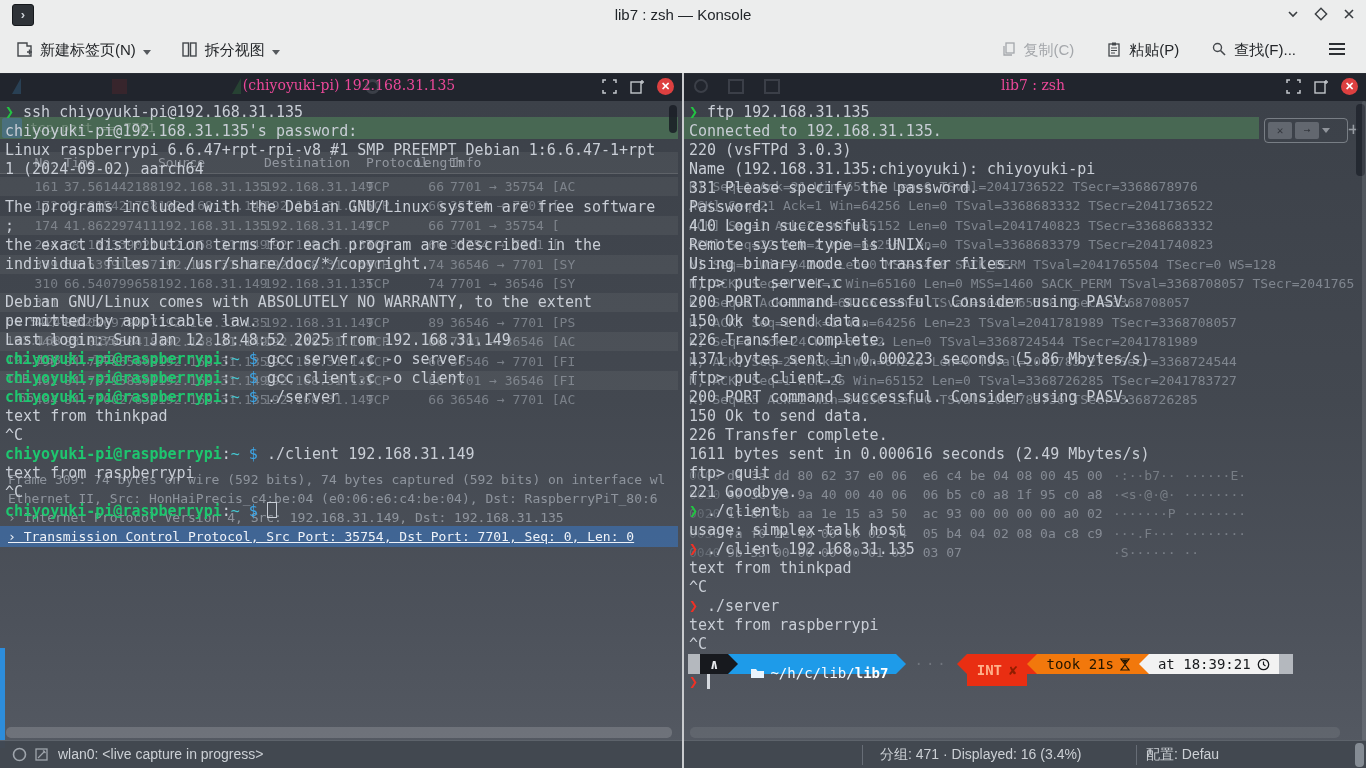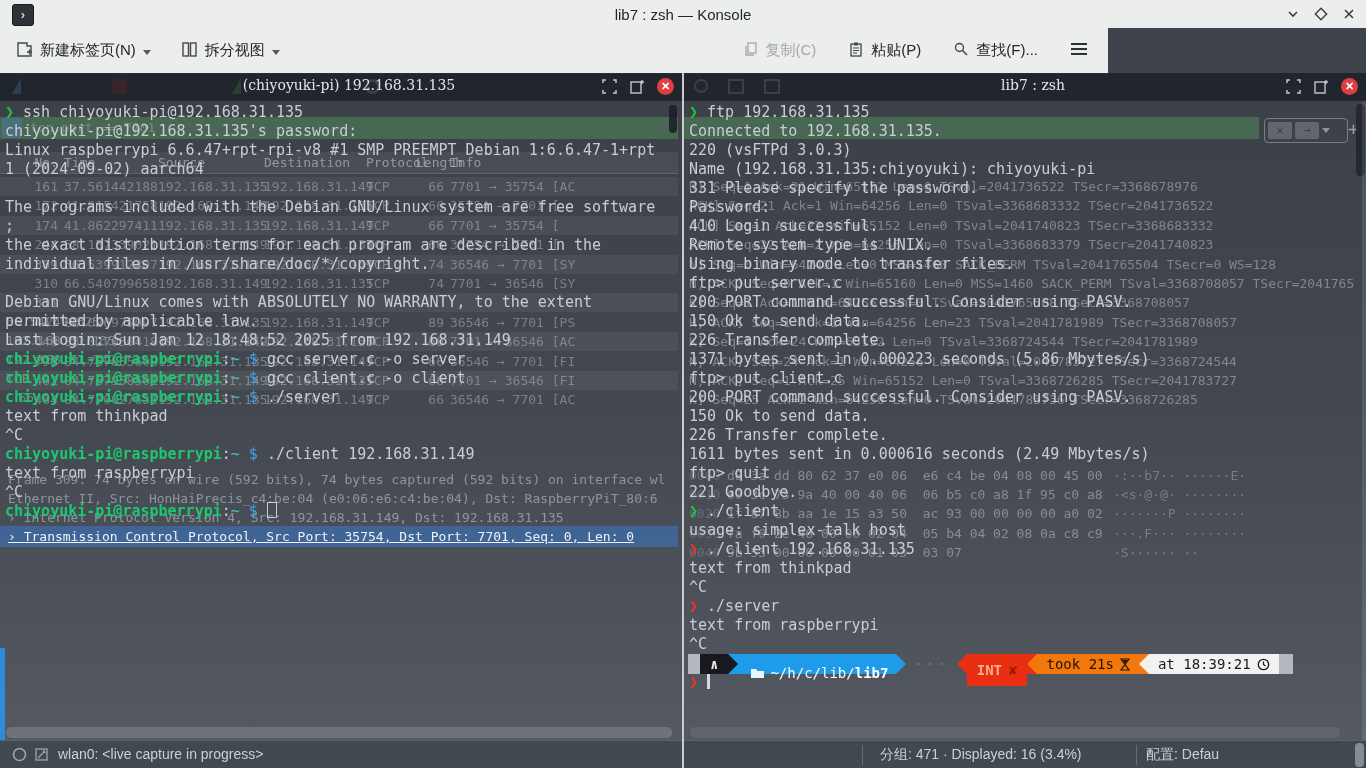--- a/index.html
+++ b/index.html
@@ -3,34 +3,34 @@
 <meta charset="utf-8">
 <style>
   html,body{margin:0;padding:0;background:#222;}
   .win{position:relative;width:1366px;height:768px;overflow:hidden;background:#3f444c;font-family:"Liberation Sans",sans-serif;}
   
   .titlebar{position:absolute;left:0;top:0;width:1366px;height:28px;background:#eceded;display:flex;align-items:center;}
   .appicon{position:absolute;left:12px;top:4px;width:20px;height:20px;background:#2f3338;border:1px solid #15181c;border-radius:3px;color:#cfd4da;font-weight:bold;font-size:13px;line-height:19px;text-align:center;}
   .wtitle{position:absolute;left:0;right:0;text-align:center;font-family:Liberation Sans, sans-serif;font-size:15px;color:#22262a;}
   .wctrls{position:absolute;right:10px;top:0;height:28px;display:flex;align-items:center;gap:14px;}
   .wctrls svg{display:block;}
-  .toolbar{position:absolute;left:0;top:28px;width:1108px;height:45px;background:#eceded;border-bottom:1px solid #d3d4d5;display:flex;align-items:center;}
+  .toolbar{position:absolute;left:0;top:28px;width:1366px;height:45px;background:#eceded;border-bottom:1px solid #d3d4d5;display:flex;align-items:center;}
   .tbtn{display:flex;align-items:center;gap:7px;padding:6px 8px;border-radius:3px;color:#232629;font-size:15px;cursor:default;}
   .tbtn.disabled{color:#a4a7ab;}
   .tb-left{display:flex;align-items:center;margin-left:8px;gap:14px;}
   .tb-right{display:flex;align-items:center;gap:16px;margin-left:auto;margin-right:12px;}
   .caret{width:0;height:0;border-left:4px solid transparent;border-right:4px solid transparent;border-top:5px solid #55595d;margin-top:4px;}
   
   .content{position:absolute;left:0;top:73px;width:1366px;height:695px;}
   .pane{position:absolute;top:0;height:695px;overflow:hidden;}
   .pane-left{left:0;width:682px;}
   .pane-right{left:684px;width:682px;}
   .divider{position:absolute;left:682px;top:0;width:2px;height:695px;background:#c9cbce;z-index:9;}
   .phead{position:absolute;left:0;top:0;width:100%;height:28px;background:rgba(32,36,43,.95);z-index:6;}
-  .phead .ptitle{position:absolute;left:16px;right:0;top:4px;text-align:center;font-family:"DejaVu Serif",serif;font-size:14px;color:#e5e5e5;}
+  .phead .ptitle{position:absolute;left:16px;right:0;top:4px;text-align:center;font-family:"DejaVu Serif",serif;font-size:14px;color:#ec4899;}
   .picons{position:absolute;right:8px;top:5px;display:flex;gap:11px;align-items:center;z-index:7;}
   .pic{width:17px;height:17px;position:relative;}
   .pic svg{display:block;}
   .pclose{width:17px;height:17px;border-radius:50%;background:#dd4040;color:#fff;font-size:11px;line-height:17px;text-align:center;font-weight:bold;}
   .ghost{position:absolute;opacity:.22;}
   
   .term{position:absolute;left:0;top:28px;width:100%;height:667px;background:linear-gradient(#3c4149,#434850 45%,#4d525b 78%,#555a63);font-family:"DejaVu Sans Mono",monospace;}
   .tlines{position:absolute;left:5px;top:2px;right:0;z-index:3;}
   .tl{height:19px;line-height:19px;font-size:15px;color:#c9ced6;white-space:pre;}
   .tl .pg{color:#23c343;font-weight:bold;}

